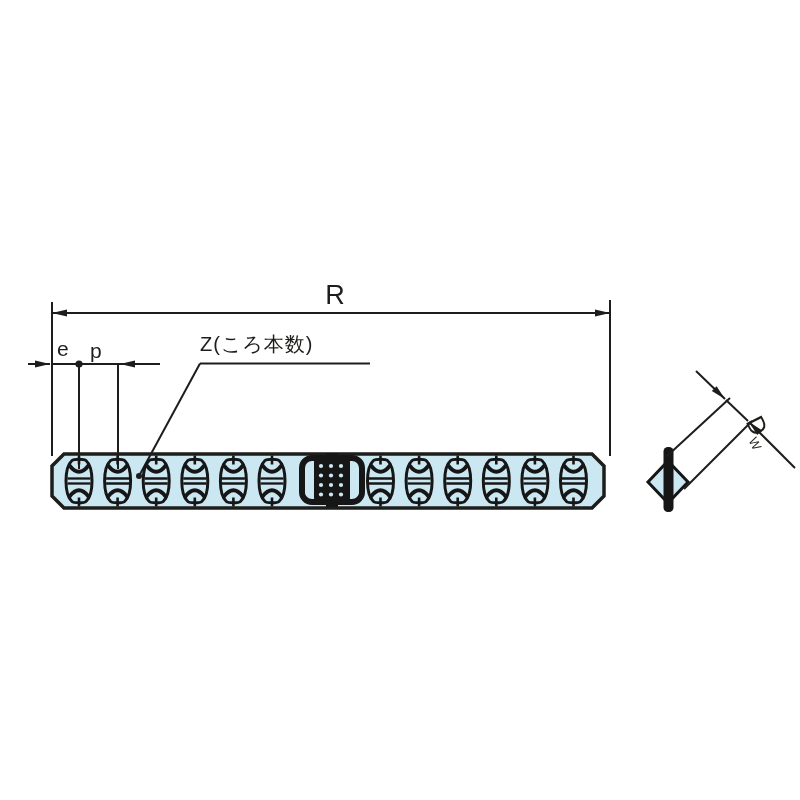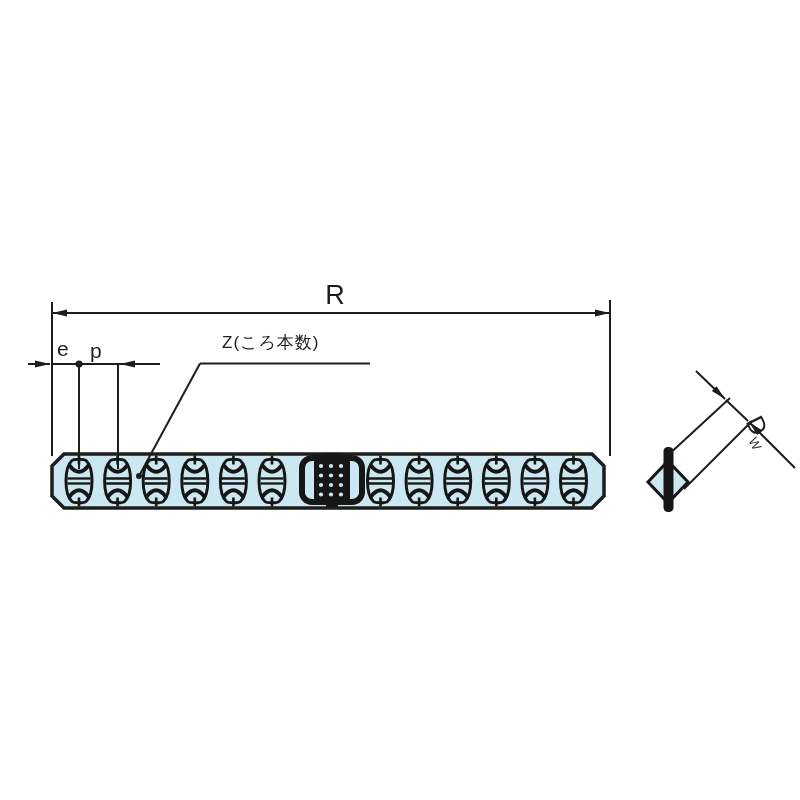--- a/index.html
+++ b/index.html
@@ -8,21 +8,21 @@
     overflow:hidden;font-family:"Liberation Sans","DejaVu Sans",sans-serif;
   }
   #drawing{position:absolute;left:0;top:0;}
   .lbl{
     position:absolute;color:var(--line,#1d1d1b);line-height:1;
     white-space:nowrap;font-family:"Liberation Sans","DejaVu Sans",sans-serif;
   }
   .lbl-r{left:322px;top:282px;width:26px;font-size:27px;text-align:center;}
   .lbl-e{left:57px;top:338px;font-size:21px;}
   .lbl-p{left:90px;top:340px;font-size:21px;}
-  .lbl-z{left:222px;top:334px;font-size:17px;letter-spacing:1px;}
+  .lbl-z{left:200px;top:334px;font-size:20px;letter-spacing:1px;}
   .lbl-d{
     left:764px;top:412px;font-size:25px;
     transform:rotate(63deg);transform-origin:left top;
   }
   .lbl-d sub{font-size:13px;line-height:0;}
 </style>
 </head>
 <body>
 
 <div id="stage" style="--bg: #ffffff; --line: #1d1d1b;">

